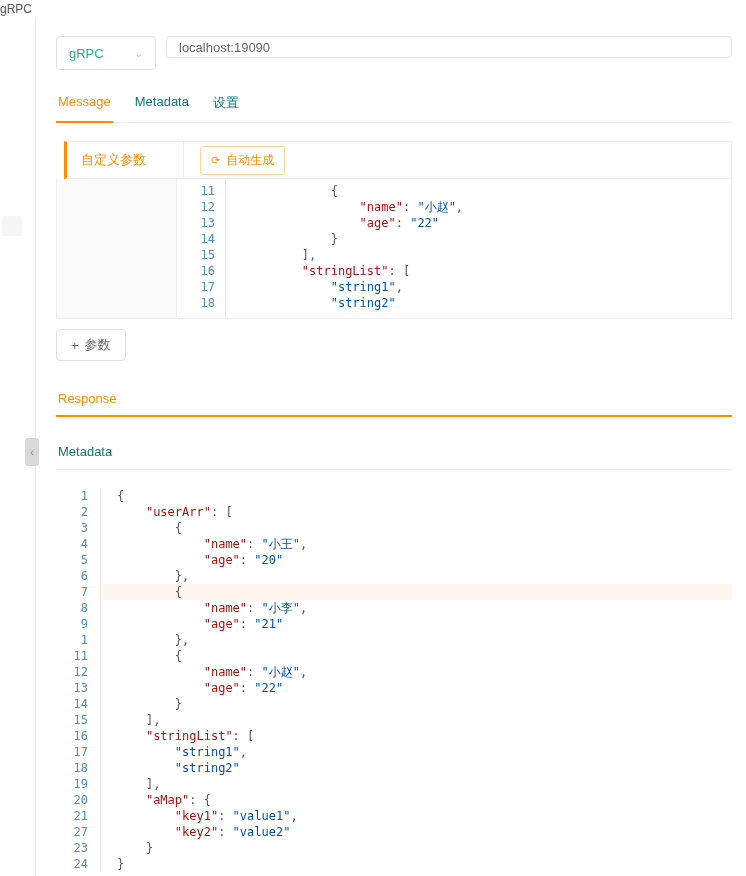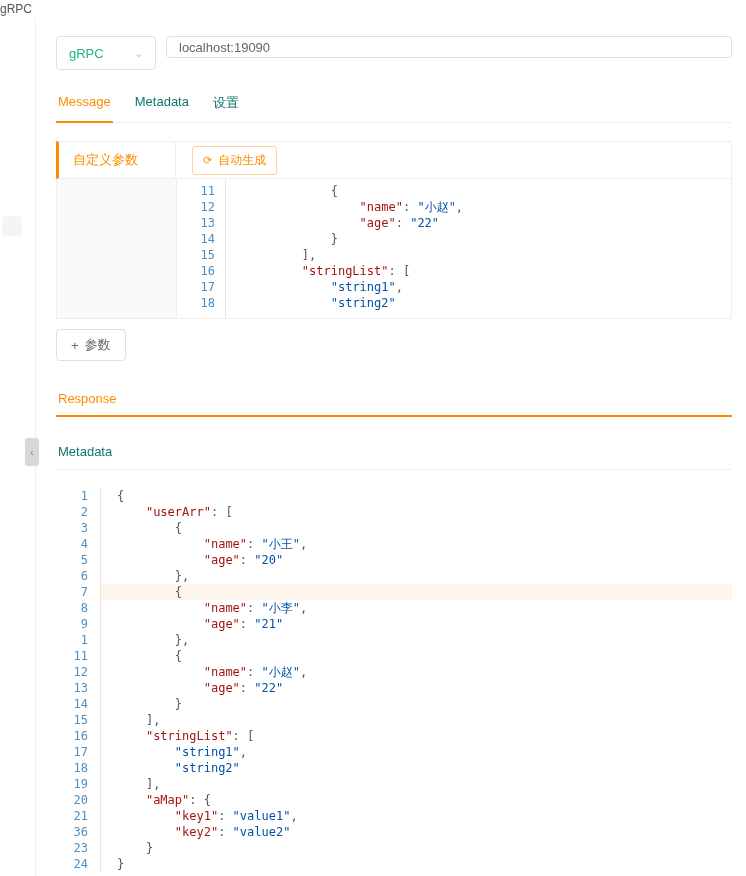--- a/index.html
+++ b/index.html
@@ -103,20 +103,21 @@
       background: #ff8c00;
     }
     .params-section {
       margin-top: 14px;
       display: flex;
       flex-direction: column;
     }
     .params-header-row {
       display: flex;
       align-items: stretch;
+      margin-left: 8px;
     }
     .custom-params-label {
       border-left: 3px solid #ff8c00;
       padding: 9px 14px;
       color: #ff8c00;
       font-size: 13px;
       background: #fff;
       width: 120px;
       border-top: 1px solid #eee;
       border-right: 1px solid #eee;
@@ -351,21 +352,21 @@
           <div>12</div>
           <div>13</div>
           <div>14</div>
           <div>15</div>
           <div>16</div>
           <div>17</div>
           <div>18</div>
           <div>19</div>
           <div>20</div>
           <div>21</div>
-          <div>36</div>
+          <div>27</div>
           <div>23</div>
           <div>24</div>
         </div>
       <div class="response-code" id="resp-code">
           <div class="code-line"><span class="tok-brace">{</span></div>
           <div class="code-line">    <span class="tok-key">"userArr"</span><span class="tok-punct">: </span><span class="tok-brace">[</span></div>
           <div class="code-line">        <span class="tok-brace">{</span></div>
           <div class="code-line">            <span class="tok-key">"name"</span><span class="tok-punct">: </span><span class="tok-str">"小王"</span><span class="tok-punct">,</span></div>
           <div class="code-line">            <span class="tok-key">"age"</span><span class="tok-punct">: </span><span class="tok-str">"20"</span></div>
           <div class="code-line">        <span class="tok-brace">}</span><span class="tok-punct">,</span></div>

